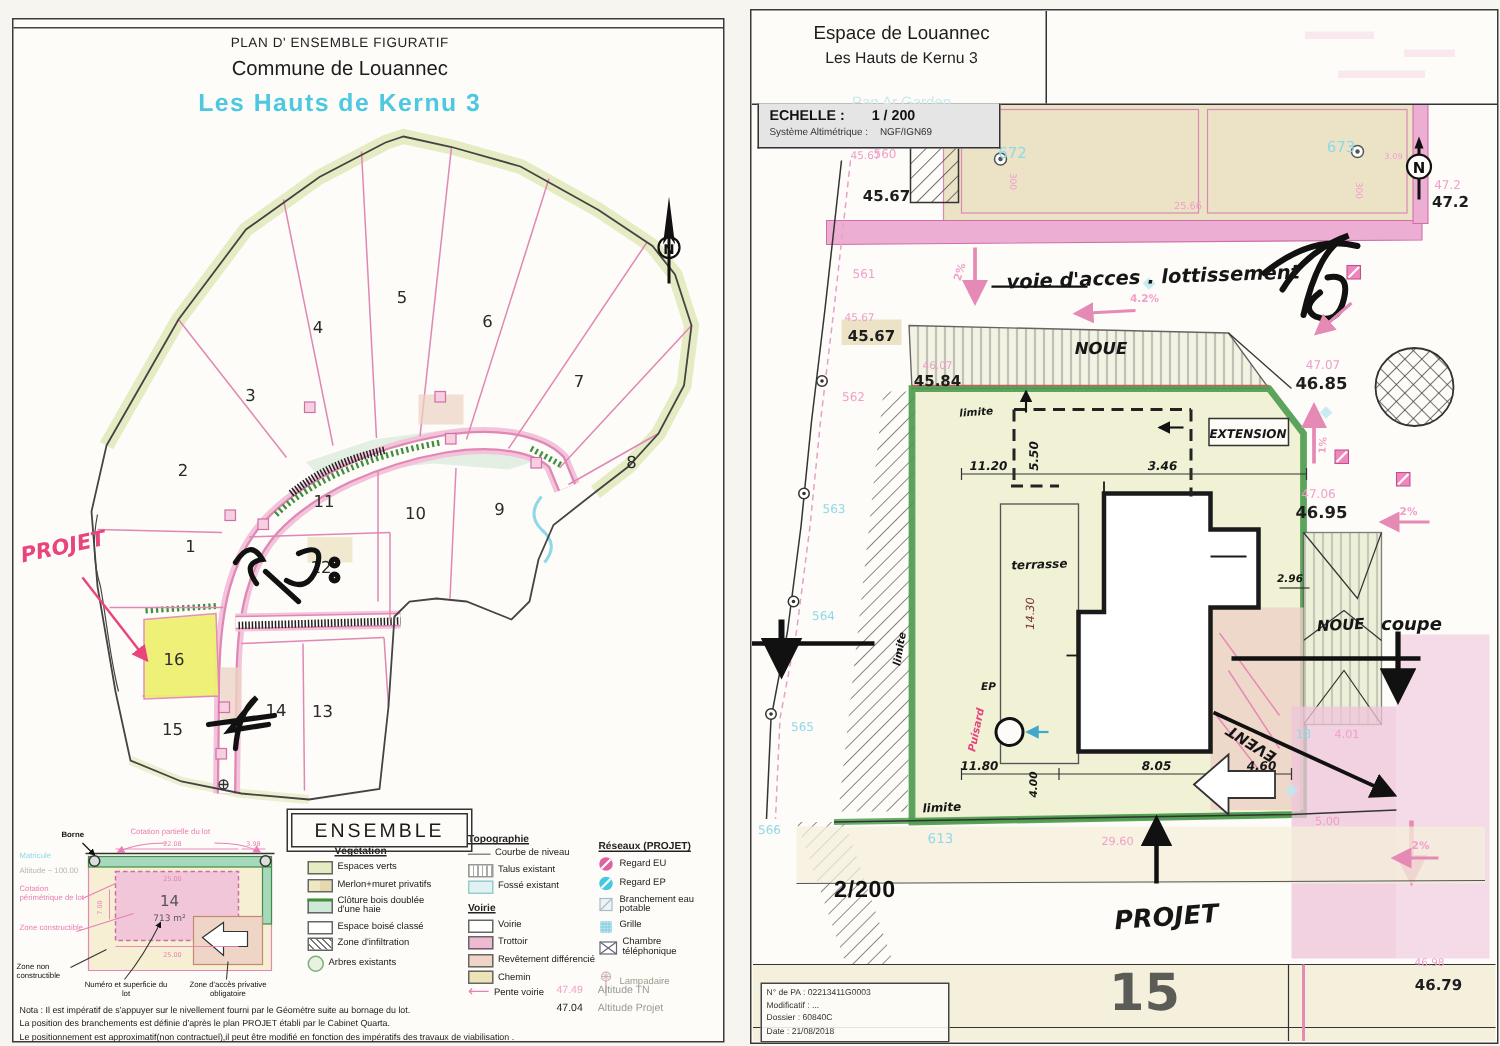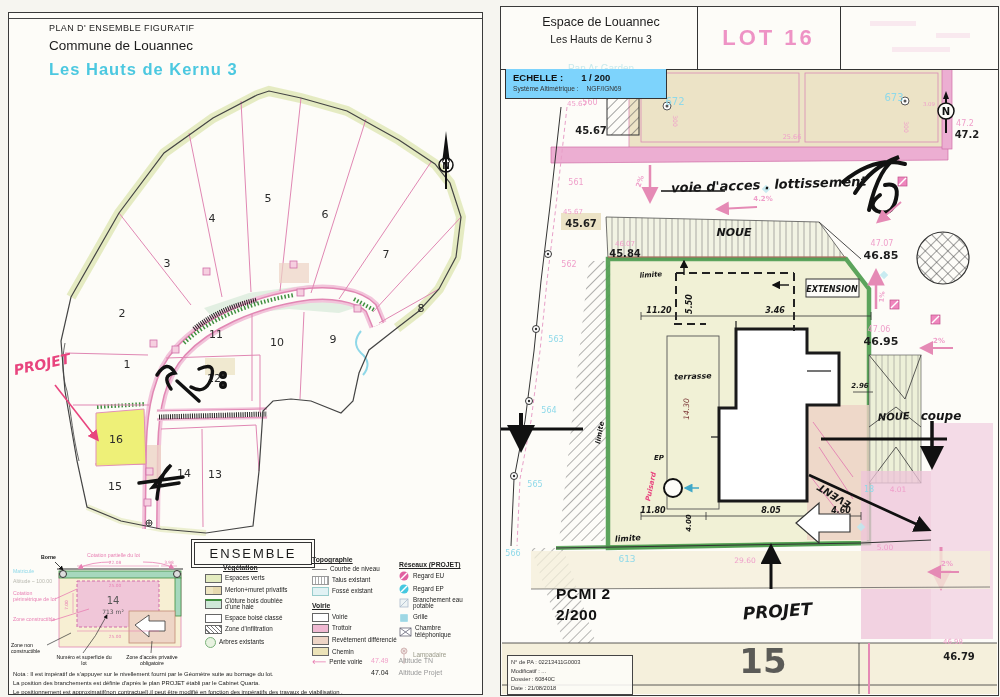--- a/index.html
+++ b/index.html
@@ -8,21 +8,21 @@
   .sheet{position:absolute;background:#fdfcf8;border:1.2px solid #3a3a3a;}
   #sheetL{left:8px;top:12px;width:473px;height:681px;}
   #sheetR{left:500px;top:6px;width:497px;height:688px;}
   .abs{position:absolute;}
   svg{display:block;}
   svg text{font-family:"DejaVu Sans",sans-serif;}
   .hw{font-style:italic;font-weight:bold;fill:#161616;}
   .hwp{font-style:italic;font-weight:bold;fill:#e8447e;}
   .tp{fill:#ef9fca;} .tc{fill:#8fd9e9;}
   
-  .lp-head{position:absolute;left:40px;right:90px;top:10px;z-index:4;}
+  .lp-head{position:absolute;left:52px;right:90px;top:10px;text-align:center;z-index:4;}
   .lp-line1{font-size:9px;letter-spacing:.4px;color:#222;}
   .lp-line2{font-size:13.5px;color:#1c1c1c;margin-top:5px;}
   .lp-line3{font-size:16.5px;font-weight:bold;color:#4cc8e0;margin-top:7px;letter-spacing:1px;}
   .lp-topline{position:absolute;left:0;right:0;top:5px;border-top:1px solid #444;}
   
   .leg-box{position:absolute;left:185px;top:529px;width:116px;height:21px;border:1.4px solid #333;outline:1px solid #333;outline-offset:2px;background:#fdfcf8;text-align:center;font-size:13px;letter-spacing:2px;line-height:21px;color:#1a1a1a;z-index:5;}
   .leg-col{position:absolute;font-size:6.3px;color:#222;z-index:4;line-height:1.08;}
   .leg-h{font-size:6.8px;font-weight:bold;text-decoration:underline;margin-bottom:3px;}
   .leg-item{display:flex;align-items:center;gap:3px;margin:2.6px 0;}
   .sw{width:15px;height:7px;border:.8px solid #666;flex:0 0 auto;}
@@ -49,21 +49,21 @@
   
   .rp-head{position:absolute;left:0;top:0;right:0;height:62px;background:#fdfcf8;border-bottom:1.1px solid #333;z-index:5;}
   .rp-cell-l{position:absolute;left:4px;top:0;width:192px;height:62px;border-right:1.1px solid #333;text-align:center;}
   .rp-city{font-size:12.5px;color:#1c1c1c;margin-top:8px;}
   .rp-sub{font-size:10.5px;color:#222;margin-top:4px;}
   .rp-water{font-size:10px;color:#c9e9ec;margin-top:18px;}
   .rp-cell-c{position:absolute;left:196px;top:0;width:143px;height:62px;border-right:1.1px solid #333;text-align:center;}
   .rp-lot{font-size:22px;font-weight:bold;color:#ee93c5;letter-spacing:3px;margin-top:18px;}
   .rp-cell-r{position:absolute;left:339px;top:0;right:0;height:62px;}
   .noise{position:absolute;background:#f6d8e8;opacity:.55;}
-  .rp-scale{position:absolute;left:4px;top:62px;width:160px;height:29px;border:1.1px solid #333;border-top:none;background:#7dd3fc;z-index:5;font-size:9.5px;color:#111;}
+  .rp-scale{position:absolute;left:4px;top:62px;width:160px;height:29px;border:1.1px solid #333;border-top:none;background:#e5e5e5;z-index:5;font-size:9.5px;color:#111;}
   .rp-scale .r1{margin:3px 0 0 7px;font-weight:bold;}
   .rp-scale .r1 span{margin-left:18px;}
   .rp-scale .r2{margin:2px 0 0 7px;font-size:6.6px;color:#333;}
   .rp-scale .r2 span{margin-left:8px;}
   .rp-caption{position:absolute;left:55px;top:576px;z-index:6;font-size:15.5px;font-weight:bold;color:#111;line-height:21px;letter-spacing:.5px;}
   .rp-info{position:absolute;left:6px;top:648px;width:118px;border:1px solid #444;background:rgba(253,252,248,.88);z-index:6;font-size:5.7px;color:#333;padding:2px 3px;line-height:1.5;}
 </style>
 </head>
 <body>
 
@@ -666,36 +666,32 @@
       <text x="152" y="480" class="hwp" font-size="7" transform="rotate(-78 152 480)">Puisard</text>
     </g>
   </svg>
 
   <div class="rp-head">
     <div class="rp-cell-l">
       <div class="rp-city">Espace de Louannec</div>
       <div class="rp-sub">Les Hauts de Kernu 3</div>
       <div class="rp-water">Pan Ar Garden</div>
     </div>
-    <div class="rp-cell-c">
-      <div class="rp-lot">LOT 16</div>
-    </div>
     <div class="rp-cell-r">
       <span class="noise" style="left:30px;top:14px;width:46px;height:5px;"></span>
       <span class="noise" style="left:96px;top:26px;width:34px;height:5px;"></span>
       <span class="noise" style="left:52px;top:40px;width:58px;height:5px;"></span>
     </div>
   </div>
   <div class="rp-scale">
     <div class="r1"><span style="margin-left:0">ECHELLE :</span><span>1 / 200</span></div>
     <div class="r2"><span style="margin-left:0">Système Altimétrique :</span><span>NGF/IGN69</span></div>
   </div>
 
   <div class="rp-caption">
-    <div>PCMI 2</div>
     <div>2/200</div>
   </div>
 
   <div class="rp-info">
     <div>N° de PA : 02213411G0003</div>
     <div>Modificatif : ...</div>
     <div>Dossier : 60840C</div>
     <div>Date : 21/08/2018</div>
   </div>
 </div>

